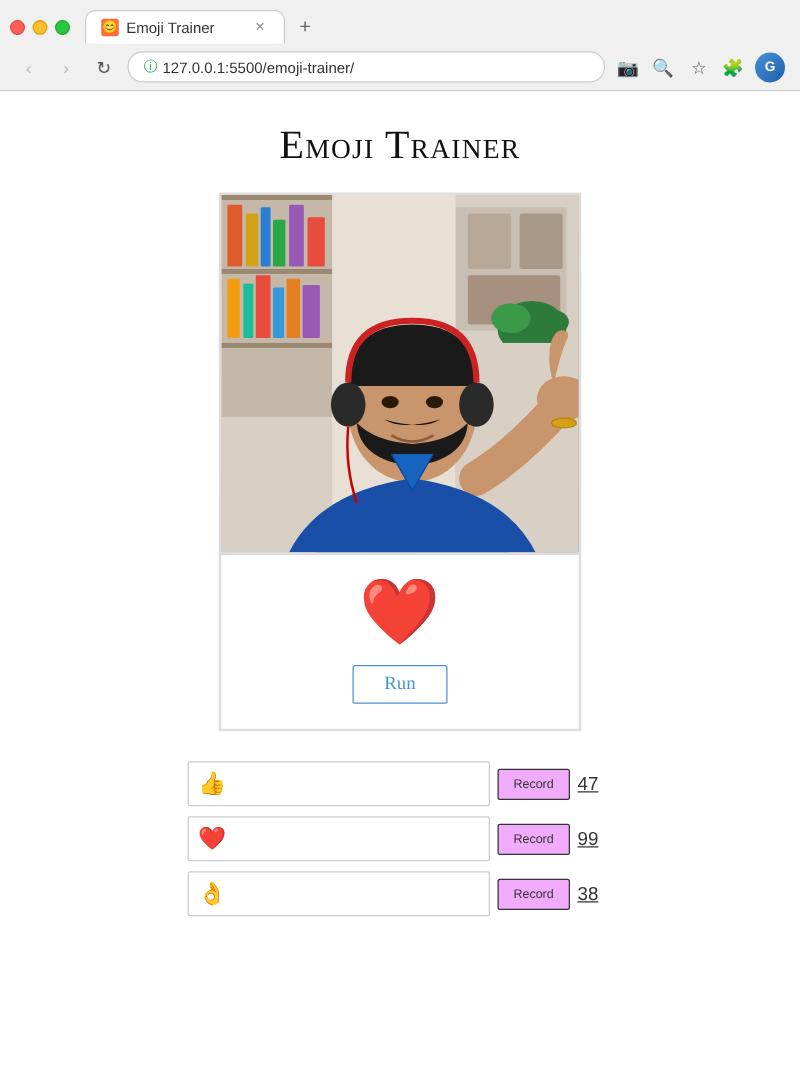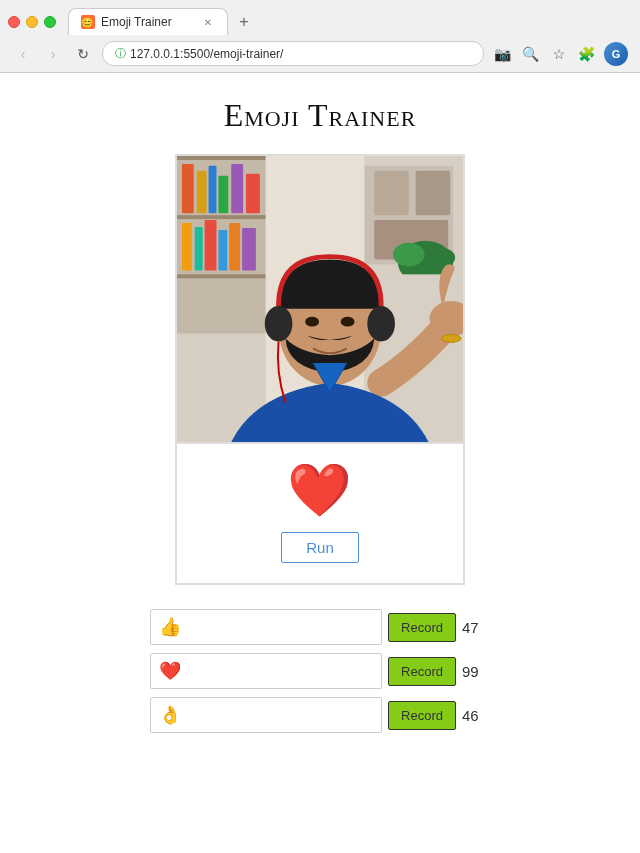--- a/index.html
+++ b/index.html
@@ -220,20 +220,21 @@
     }
 
     .run-button {
       border: 1.5px solid #4a90d9;
       background: white;
       color: #4a90d9;
       padding: 6px 24px;
       font-size: 15px;
       cursor: pointer;
       border-radius: 2px;
+      font-family: Liberation Serif, serif;
     }
 
     
     .training-section {
       margin: 24px auto;
       width: 340px;
       display: flex;
       flex-direction: column;
       gap: 8px;
     }
@@ -251,33 +252,34 @@
       border-radius: 2px;
       padding: 4px 8px;
       font-size: 18px;
       display: flex;
       align-items: center;
       background: white;
     }
 
     .record-button {
       border: 1.5px solid #333;
-      background: #84cc16;
+      background: #f0abfc;
       color: #333;
       padding: 6px 12px;
-      font-size: 13px;
+      font-size: 10px;
       cursor: pointer;
       border-radius: 2px;
       white-space: nowrap;
     }
 
     .count-label {
       font-size: 15px;
       color: #333;
       min-width: 28px;
+      text-decoration: underline;
     }
 
     
     .webcam-overlay {
       width: 100%;
       height: 100%;
       position: absolute;
       top: 0;
       left: 0;
     }
@@ -422,18 +424,18 @@
       </div>
       <button class="record-button">Record</button>
       <span class="count-label">99</span>
     </div>
 
     <div class="training-row">
       <div class="training-input">
         <span>👌</span>
       </div>
       <button class="record-button">Record</button>
-      <span class="count-label">46</span>
+      <span class="count-label">38</span>
     </div>
 
   </div>
 
 </div>
 
 </body></html>

